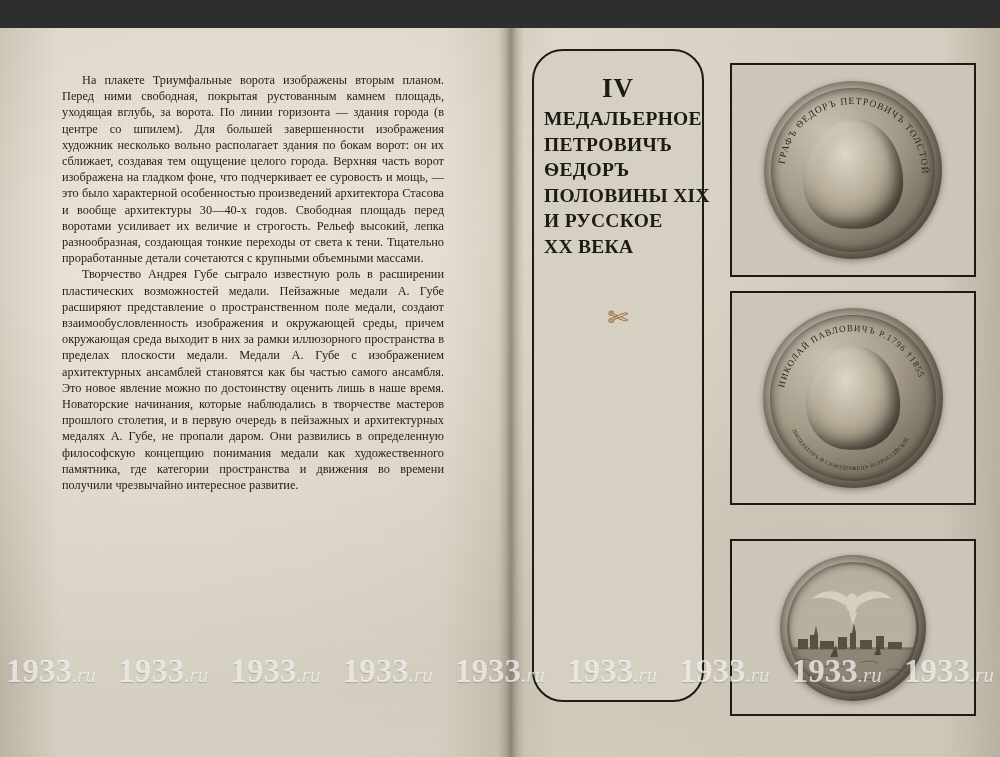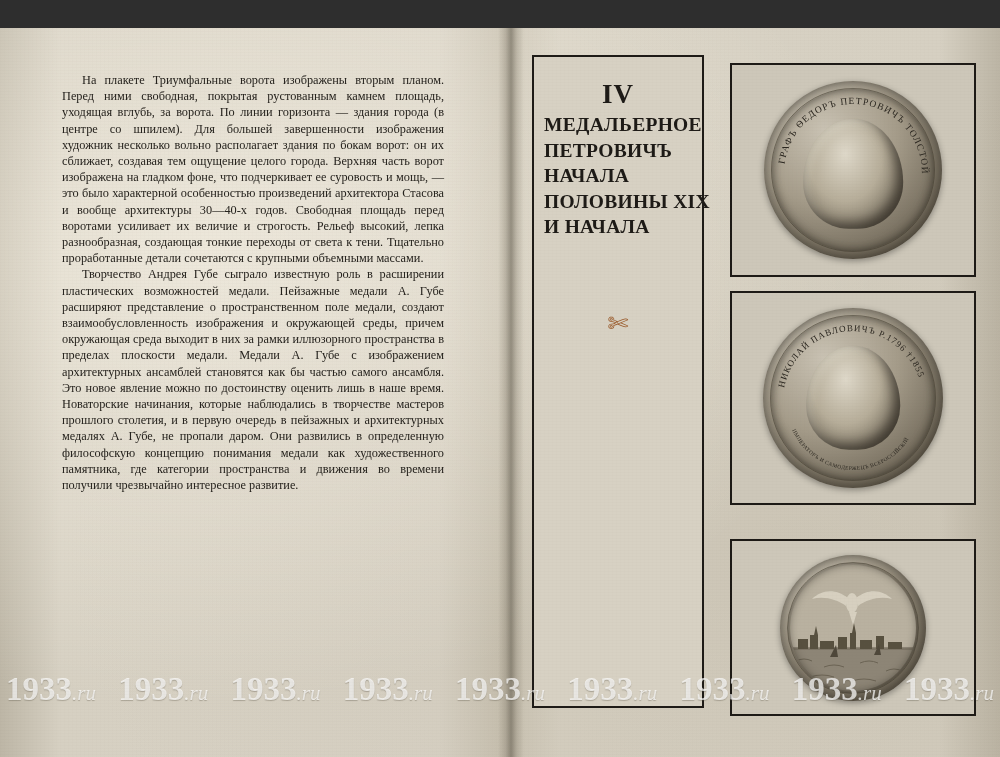--- a/index.html
+++ b/index.html
@@ -79,24 +79,25 @@
     width: 476px; height: 757px;
   }
   .frame {
     position: absolute;
     border: 2px solid #1d1a16;
     background: #d4cec0;
     box-sizing: border-box;
   }
   #title-frame {
     left: 8px;
-    top: 27px;
+    top: 21px;
     width: 172px;
     height: 653px;
     background: #d7d1c3;
+    border-radius: 31px;
   }
   #chapter-number {
     position: absolute;
     left: 0; right: 0;
     top: 22px;
     text-align: center;
     font-size: 27px;
     letter-spacing: 1px;
     font-weight: 700;
     color: #1d1a16;
@@ -191,25 +192,25 @@
     position: absolute;
     inset: 10px;
     border-radius: 50%;
     overflow: hidden;
     background: radial-gradient(circle at 45% 30%, #cfc8b8 0%, #9d9483 50%, #5d5648 85%, #3c372d 100%);
   }
   
   #watermark {
     position: absolute;
     left: 0;
-    top: 643px;
+    top: 584px;
     width: 1000px;
     height: 78px;
     display: flex;
-    align-items: flex-start;
+    align-items: flex-end;
     justify-content: space-between;
     padding: 0 6px;
     box-sizing: border-box;
     pointer-events: none;
     user-select: none;
   }
   .wm-item {
     font-family: "Liberation Serif", serif;
     font-size: 33px;
     font-weight: 700;
@@ -239,23 +240,24 @@
 
   <div id="gutter"></div>
 
   <div id="right-page">
 
     <div class="frame" id="title-frame">
       <div id="chapter-number">IV</div>
       <div id="chapter-title">
         <span class="ln">МЕДАЛЬЕРНОЕ</span>
         <span class="ln">ПЕТРОВИЧЪ</span>
-        <span class="ln">НАЧАЛА</span>
+        <span class="ln">ѲЕДОРЪ</span>
         <span class="ln">ПОЛОВИНЫ XIX</span>
-        <span class="ln">И НАЧАЛА</span>
+        <span class="ln">И РУССКОЕ</span>
+        <span class="ln">XX ВЕКА</span>
       </div>
       <div id="ornament">✄</div>
     </div>
 
     <div class="frame plate-frame" id="plate-1">
       <div class="medal-wrap">
         <div class="medal-round" style="width:178px;height:178px;">
           <div class="portrait"></div>
           <svg class="legend" viewBox="0 0 178 178">
             <defs>

